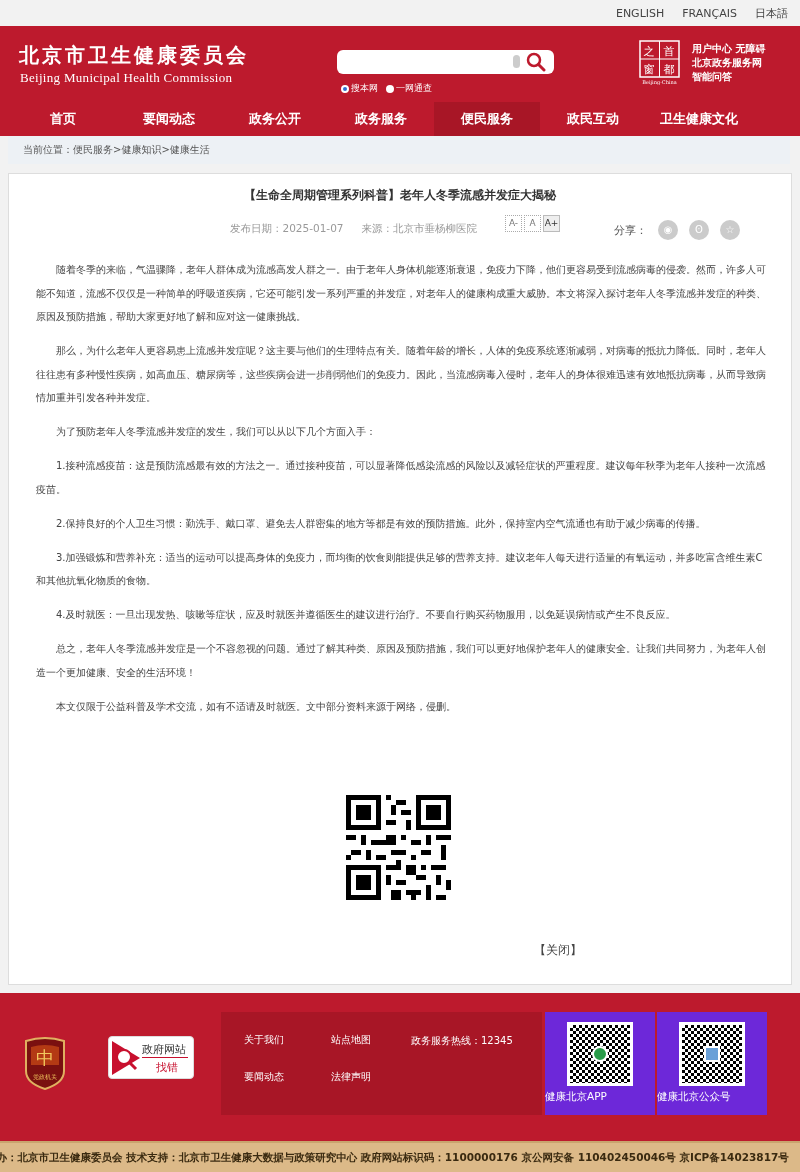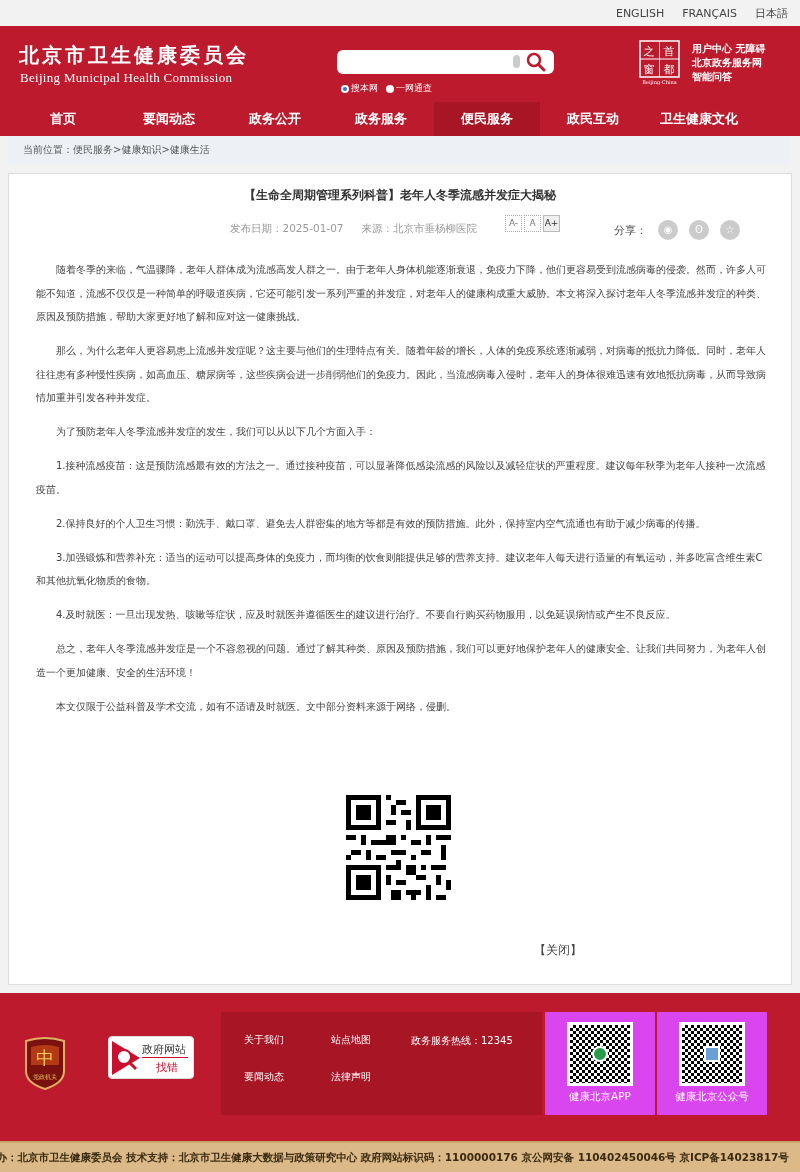--- a/index.html
+++ b/index.html
@@ -32,21 +32,21 @@
 .si{width:20px;height:20px;border-radius:50%;background:#cbcbcb;margin-left:11px;color:#fff;font-size:10px;text-align:center;line-height:20px;}
 .body{position:absolute;top:84px;left:27px;width:730px;font-size:10px;color:#444;line-height:23.5px;}
 .body p{text-indent:2em;margin-bottom:10.5px;}
 .qr{position:absolute;left:337px;top:620px;width:105px;height:106px;}
 .close{position:absolute;left:525px;top:768px;font-size:12px;color:#444;cursor:pointer;}
 .footer{position:absolute;top:993px;left:0;width:800px;height:148px;background:#bd1a2d;}
 .badge{position:absolute;left:23px;top:44px;width:44px;height:53px;}
 .errbtn{position:absolute;left:108px;top:43px;width:86px;height:43px;background:#fff;border-radius:4px;border:1px solid #ddd;}
 .flinks{position:absolute;left:221px;top:19px;width:321px;height:103px;background:#a81626;font-size:10px;color:#fff;}
 .fl{position:absolute;}
-.qbox{position:absolute;top:19px;width:110px;height:103px;background:#d946ef;color:#fff;font-size:10.5px;text-align:center;}
+.qbox{position:absolute;top:19px;width:110px;height:103px;background:#6d28d9;color:#fff;font-size:10.5px;}
 .qimg{width:66px;height:64px;margin:10px auto 4px;background:#fff;padding:3px;}
 .bottom{position:absolute;top:1141px;left:0;width:800px;height:31px;background:#dcb988;border-top:2px solid #c9a46e;font-size:10.5px;color:#3a2a10;white-space:nowrap;line-height:29px;overflow:hidden;font-weight:bold;}
 </style>
 </head>
 <body>
 
 <div class="topbar">
   <span>ENGLISH</span>
   <span>FRANÇAIS</span>
   <span>日本語</span>

